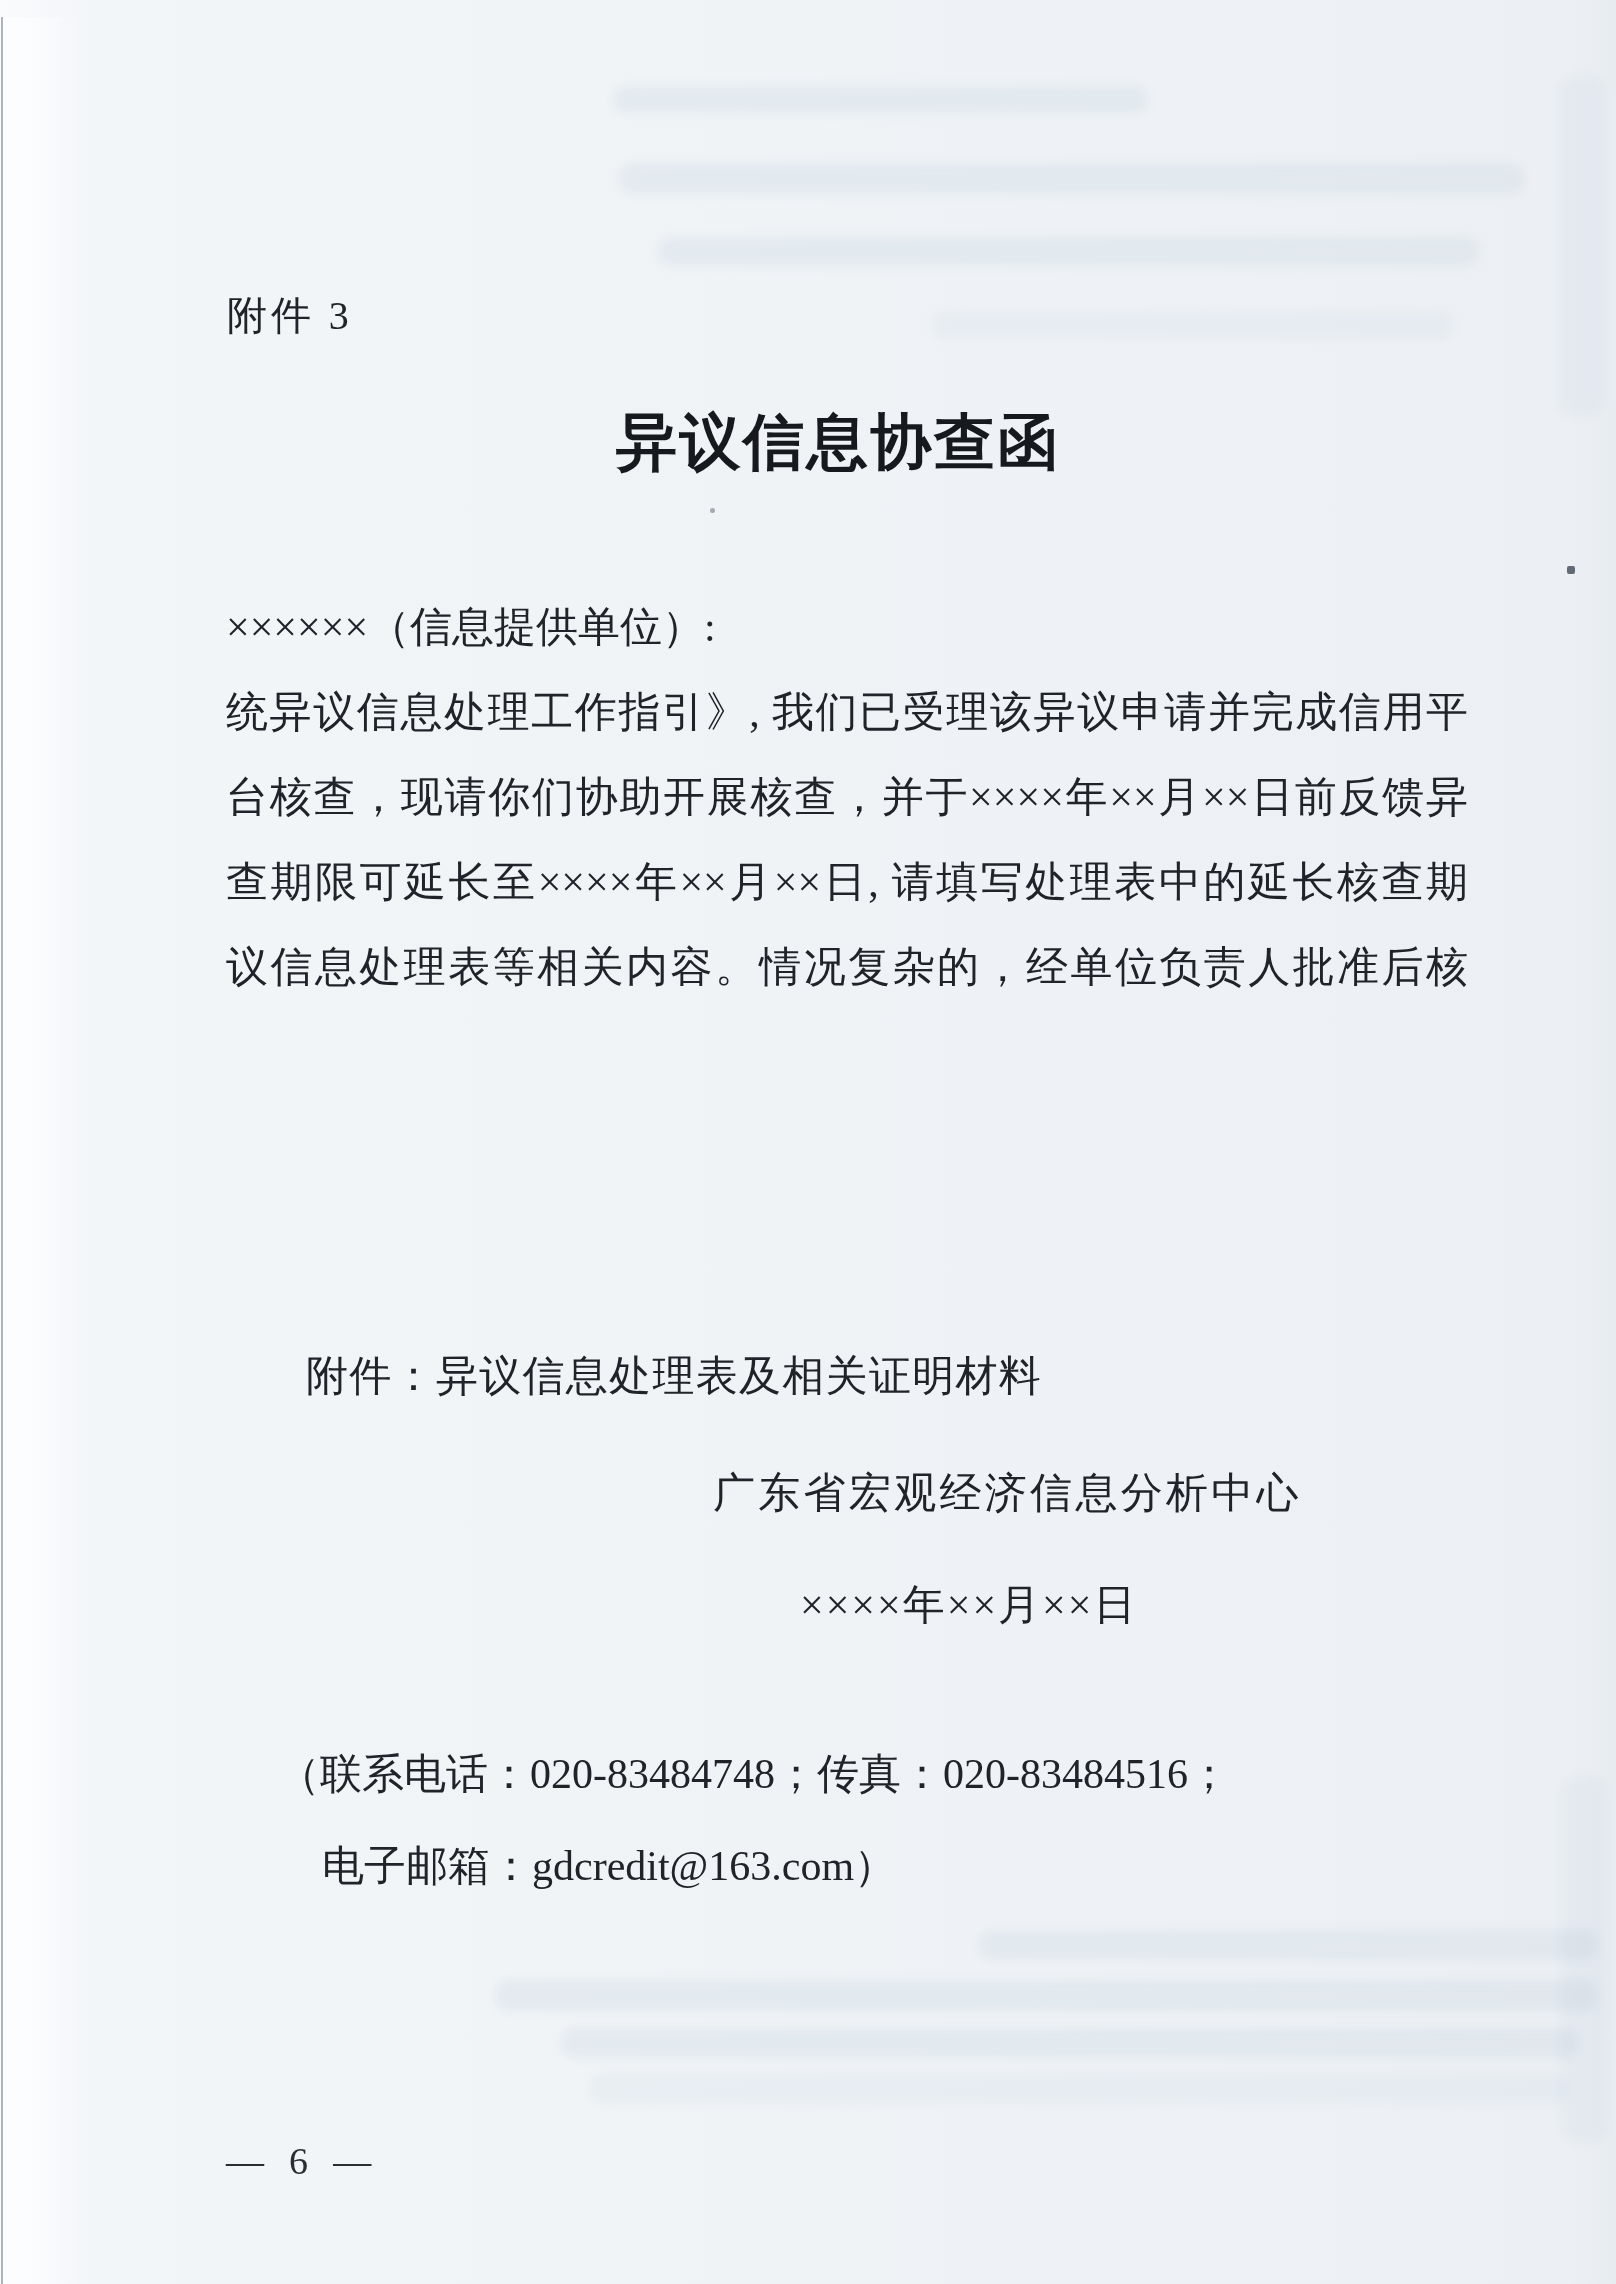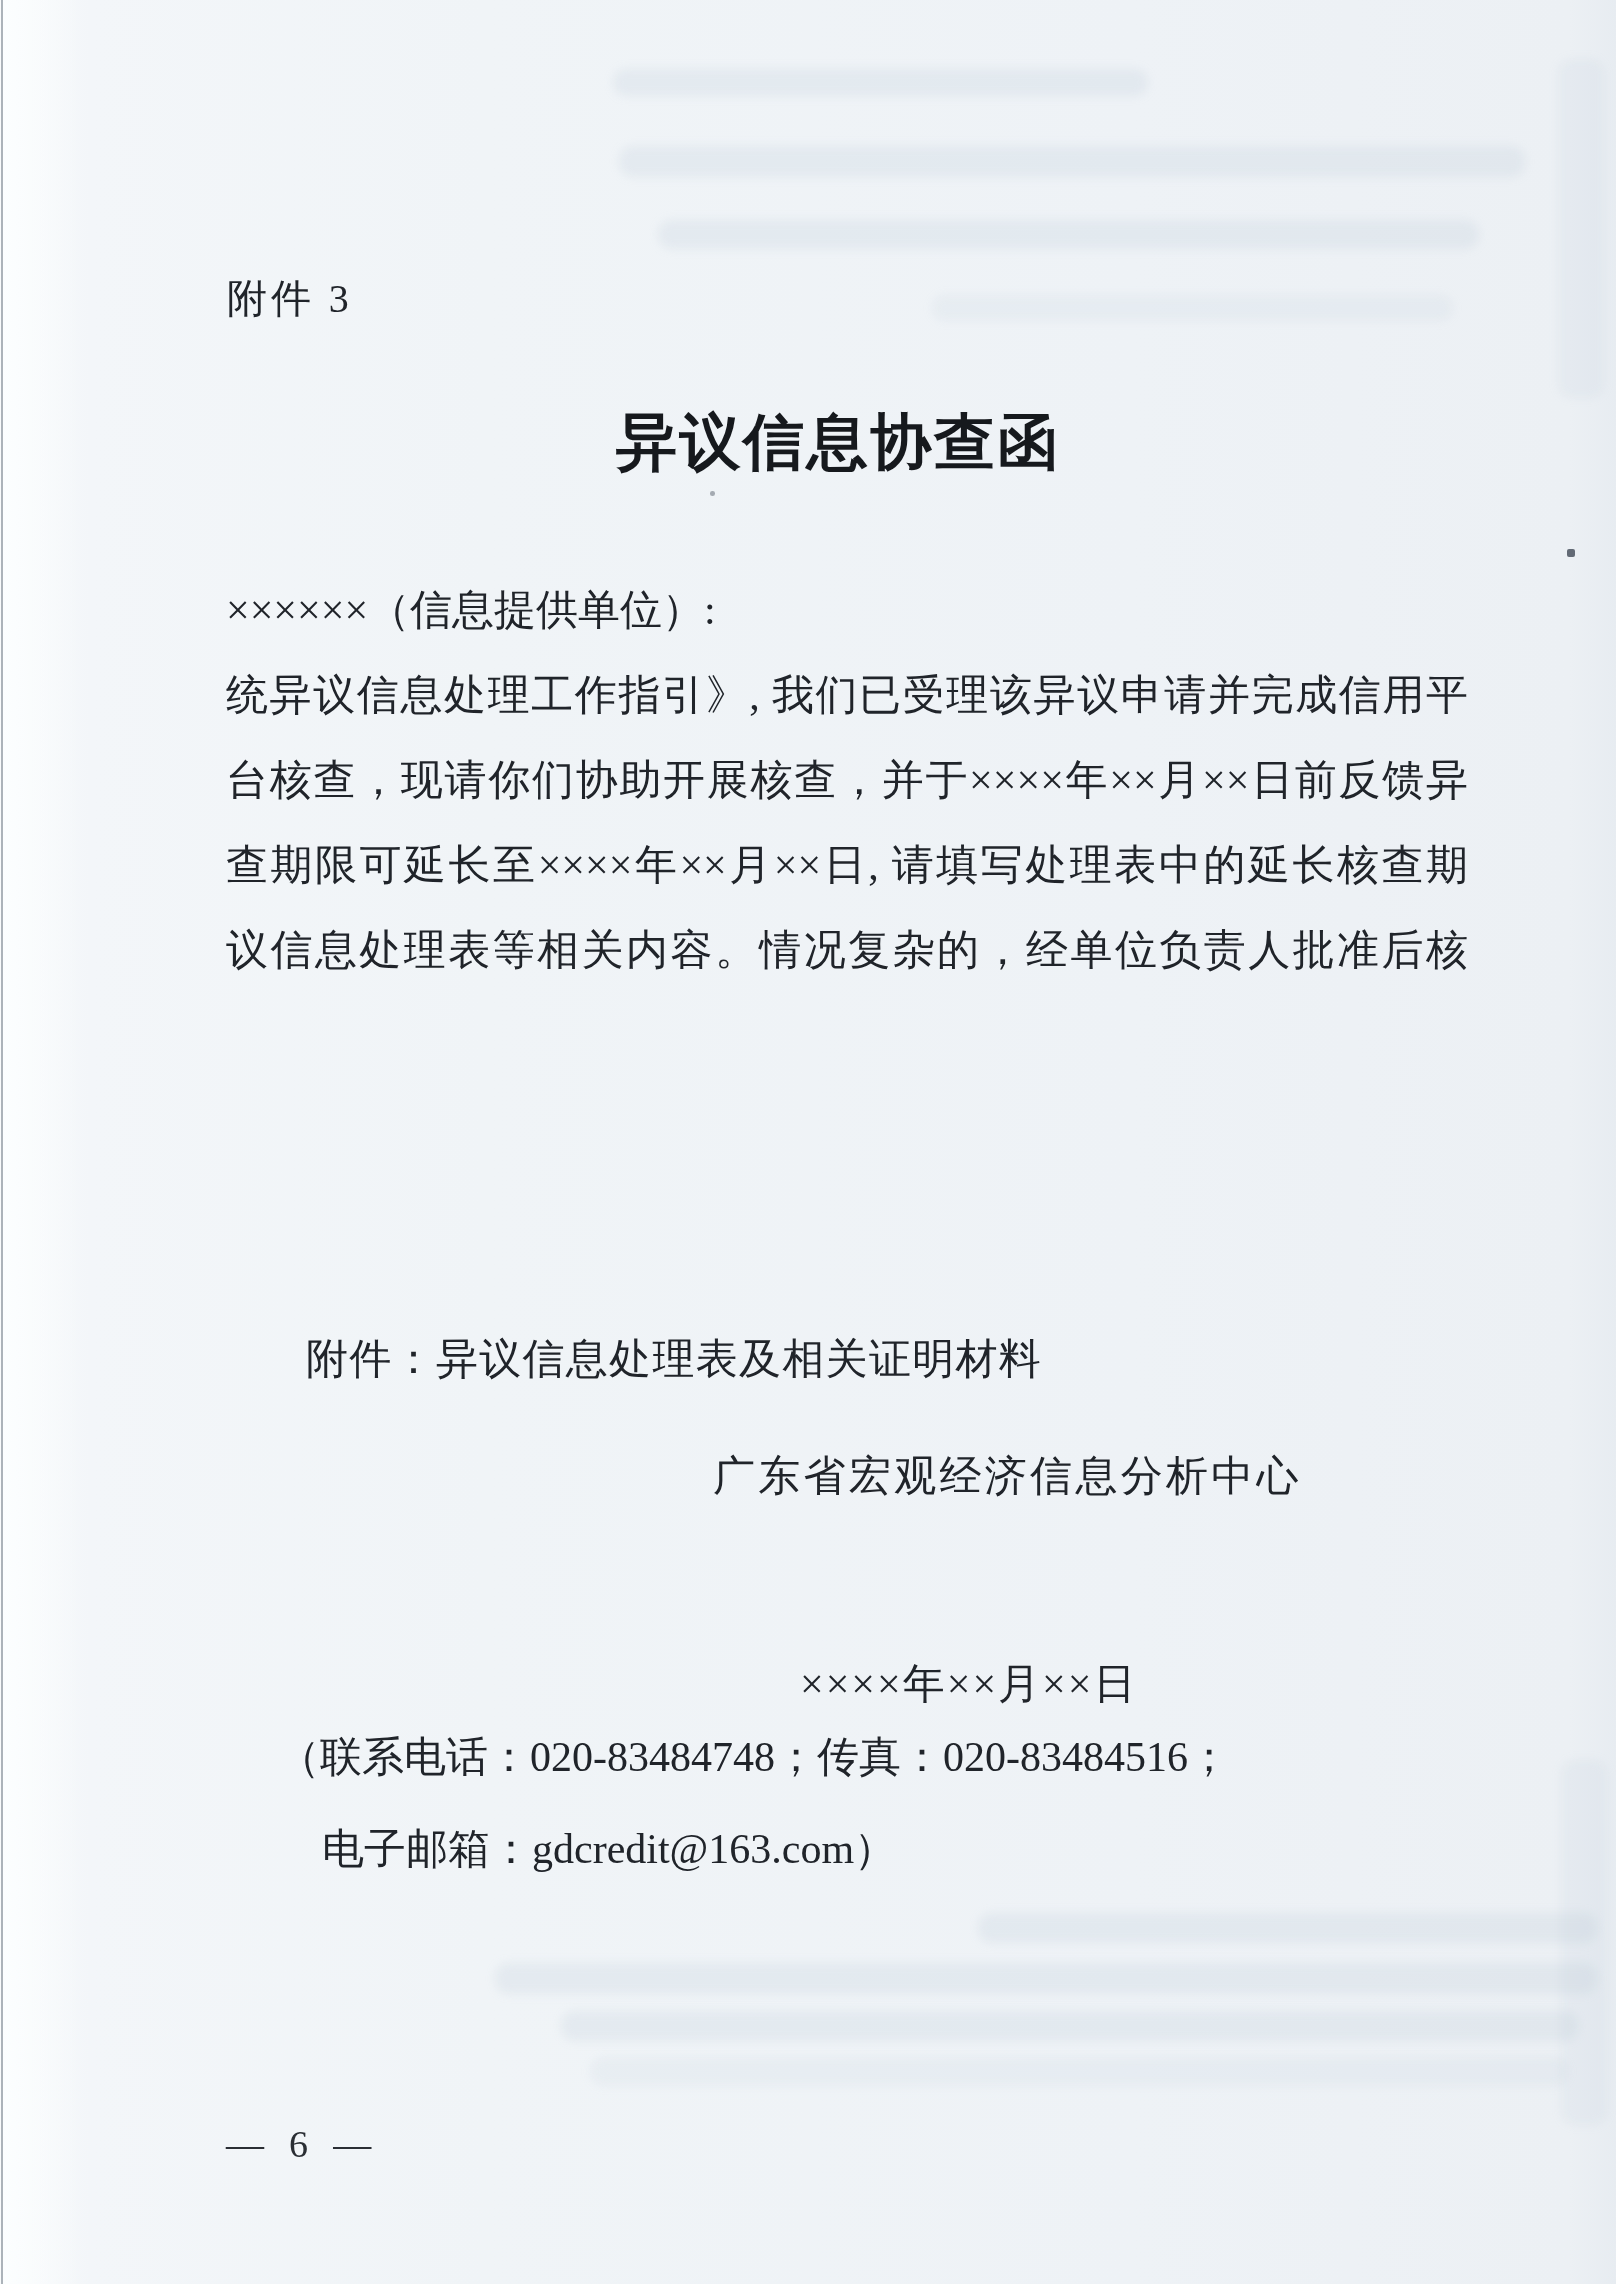--- a/index.html
+++ b/index.html
@@ -9,21 +9,21 @@
     overflow: hidden;
   }
   body {
     position: relative;
     background:
       linear-gradient(90deg, #f9fbfc 0px, #f3f6f9 91px, #f0f4f7 30%, #eef2f6 70%, #ecf0f4 97%, #e7ecf1 100%),
       #eff3f7;
     font-family: "Liberation Serif", "DejaVu Serif", serif;
     color: #20242a;
   }
-  .abs { position: absolute; }
+  .abs { position: absolute; margin-top: 17px; }
   
   .edge-line {
     left: 1.3px; top: 0; width: 2px; height: 100%;
     background: rgba(110,120,132,0.55);
   }
   .left-band {
     left: 3.3px; top: 0; width: 78px; height: 100%;
     background: linear-gradient(90deg, rgba(252,254,255,0.9), rgba(252,254,255,0));
   }
   .ghost {
@@ -59,21 +59,21 @@
   .indent { text-indent: 83px; }
   .attachment-note {
     left: 306px; top: 1331px;
     font-size: 42px; letter-spacing: 1.3px;
   }
   .signature {
     left: 713px; top: 1448px;
     font-size: 42px; letter-spacing: 3.3px;
   }
   .sign-date {
-    left: 800px; top: 1656px;
+    left: 800px; top: 1560px;
     font-size: 42px; letter-spacing: 2px;
   }
   .contact-line-1 {
     left: 278px; top: 1729px;
     font-size: 42px;
   }
   .contact-line-2 {
     left: 322px; top: 1821px;
     font-size: 42px;
     text-align: center;

